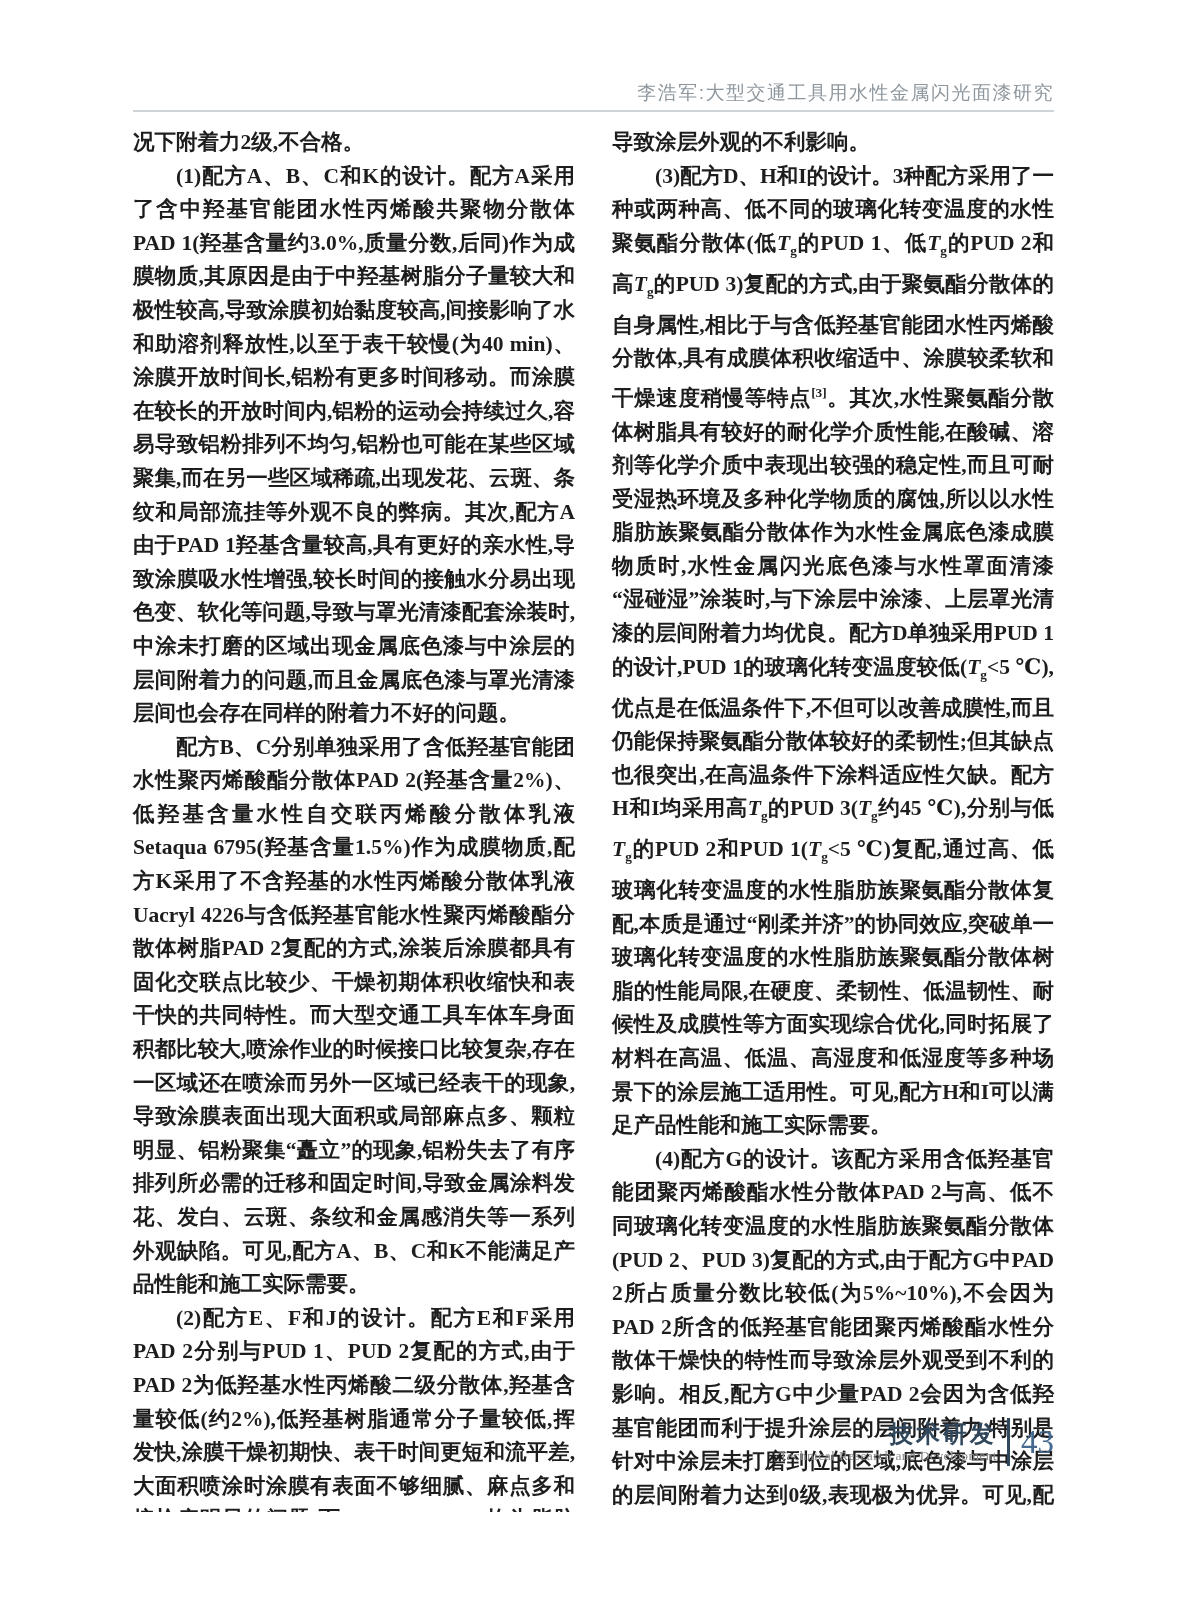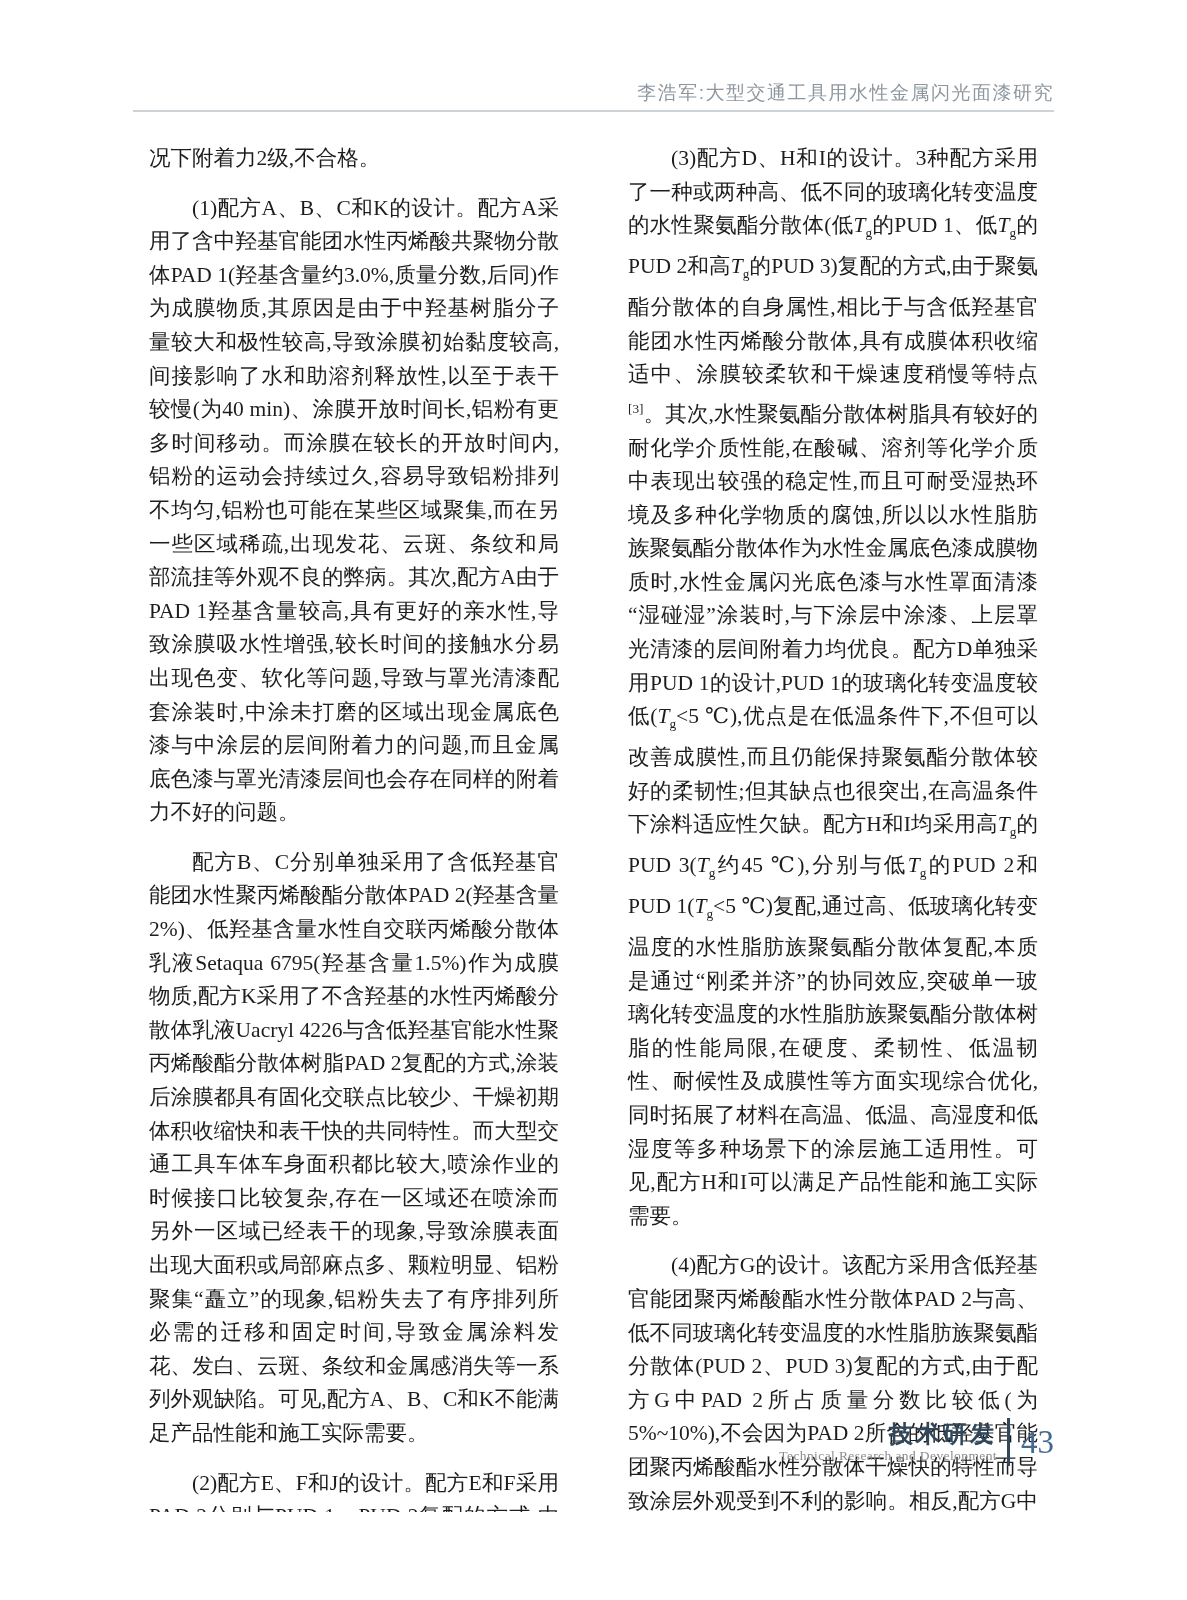--- a/index.html
+++ b/index.html
@@ -21,26 +21,27 @@
     position:absolute;top:110px;left:133px;width:921px;height:2px;
     background:#cdd3d7;
   }
   
   .columns{
     position:absolute;top:126px;left:133px;width:921px;
     display:flex;gap:37px;
   }
   .col{width:442px;}
   .col p{
-    margin:16px;
+    margin:0;
     font-size:21.5px;
     line-height:33.6px;
     text-align:justify;
     text-justify:inter-ideograph;
     color:#1d1d1d;
+    font-weight:bold;
   }
   .col p.indent{text-indent:2em;}
   .col p sub{font-size:0.62em;}
   .col p sup{font-size:0.62em;}
   
   .footer{
     position:absolute;right:133px;bottom:46px;
     display:flex;align-items:center;
   }
   .footer-section{text-align:right;}
@@ -70,20 +71,21 @@
   <div class="head-rule"></div>
 
   <div class="columns">
     <div class="col">
       <p>况下附着力2级,不合格。</p>
       <p class="indent">(1)配方A、B、C和K的设计。配方A采用了含中羟基官能团水性丙烯酸共聚物分散体PAD 1(羟基含量约3.0%,质量分数,后同)作为成膜物质,其原因是由于中羟基树脂分子量较大和极性较高,导致涂膜初始黏度较高,间接影响了水和助溶剂释放性,以至于表干较慢(为40 min)、涂膜开放时间长,铝粉有更多时间移动。而涂膜在较长的开放时间内,铝粉的运动会持续过久,容易导致铝粉排列不均匀,铝粉也可能在某些区域聚集,而在另一些区域稀疏,出现发花、云斑、条纹和局部流挂等外观不良的弊病。其次,配方A由于PAD 1羟基含量较高,具有更好的亲水性,导致涂膜吸水性增强,较长时间的接触水分易出现色变、软化等问题,导致与罩光清漆配套涂装时,中涂未打磨的区域出现金属底色漆与中涂层的层间附着力的问题,而且金属底色漆与罩光清漆层间也会存在同样的附着力不好的问题。</p>
       <p class="indent">配方B、C分别单独采用了含低羟基官能团水性聚丙烯酸酯分散体PAD 2(羟基含量2%)、低羟基含量水性自交联丙烯酸分散体乳液Setaqua 6795(羟基含量1.5%)作为成膜物质,配方K采用了不含羟基的水性丙烯酸分散体乳液Uacryl 4226与含低羟基官能水性聚丙烯酸酯分散体树脂PAD 2复配的方式,涂装后涂膜都具有固化交联点比较少、干燥初期体积收缩快和表干快的共同特性。而大型交通工具车体车身面积都比较大,喷涂作业的时候接口比较复杂,存在一区域还在喷涂而另外一区域已经表干的现象,导致涂膜表面出现大面积或局部麻点多、颗粒明显、铝粉聚集“矗立”的现象,铝粉失去了有序排列所必需的迁移和固定时间,导致金属涂料发花、发白、云斑、条纹和金属感消失等一系列外观缺陷。可见,配方A、B、C和K不能满足产品性能和施工实际需要。</p>
       <p class="indent">(2)配方E、F和J的设计。配方E和F采用PAD 2分别与PUD 1、PUD 2复配的方式,由于PAD 2为低羟基水性丙烯酸二级分散体,羟基含量较低(约2%),低羟基树脂通常分子量较低,挥发快,涂膜干燥初期快、表干时间更短和流平差,大面积喷涂时涂膜有表面不够细腻、麻点多和接枪痕明显的问题;而PUD 1、PUD 2均为脂肪族水性聚氨酯分散体,聚氨酯分散体通常分子量较大,成膜过程中水分扩散路径较长,相比于低羟基水性丙烯酸分散体PAD 2表干速度较慢,虽然PAD 2与PUD 1或PUD 2复配后的协同作用会使涂膜表干速度有所减缓,涂层外观也会有所改善,但由于配方E和F中PAD 2所占质量分数比较高(为15%~25%),不足以抵消由于PAD 2干燥快的特性而</p>
     </div>
     <div class="col">
+      <p>导致涂层外观的不利影响。</p>
       <p class="indent">(3)配方D、H和I的设计。3种配方采用了一种或两种高、低不同的玻璃化转变温度的水性聚氨酯分散体(低<i>T</i><sub>g</sub>的PUD 1、低<i>T</i><sub>g</sub>的PUD 2和高<i>T</i><sub>g</sub>的PUD 3)复配的方式,由于聚氨酯分散体的自身属性,相比于与含低羟基官能团水性丙烯酸分散体,具有成膜体积收缩适中、涂膜较柔软和干燥速度稍慢等特点<sup>[3]</sup>。其次,水性聚氨酯分散体树脂具有较好的耐化学介质性能,在酸碱、溶剂等化学介质中表现出较强的稳定性,而且可耐受湿热环境及多种化学物质的腐蚀,所以以水性脂肪族聚氨酯分散体作为水性金属底色漆成膜物质时,水性金属闪光底色漆与水性罩面清漆“湿碰湿”涂装时,与下涂层中涂漆、上层罩光清漆的层间附着力均优良。配方D单独采用PUD 1的设计,PUD 1的玻璃化转变温度较低(<i>T</i><sub>g</sub>&lt;5 ℃),优点是在低温条件下,不但可以改善成膜性,而且仍能保持聚氨酯分散体较好的柔韧性;但其缺点也很突出,在高温条件下涂料适应性欠缺。配方H和I均采用高<i>T</i><sub>g</sub>的PUD 3(<i>T</i><sub>g</sub>约45 ℃),分别与低<i>T</i><sub>g</sub>的PUD 2和PUD 1(<i>T</i><sub>g</sub>&lt;5 ℃)复配,通过高、低玻璃化转变温度的水性脂肪族聚氨酯分散体复配,本质是通过“刚柔并济”的协同效应,突破单一玻璃化转变温度的水性脂肪族聚氨酯分散体树脂的性能局限,在硬度、柔韧性、低温韧性、耐候性及成膜性等方面实现综合优化,同时拓展了材料在高温、低温、高湿度和低湿度等多种场景下的涂层施工适用性。可见,配方H和I可以满足产品性能和施工实际需要。</p>
       <p class="indent">(4)配方G的设计。该配方采用含低羟基官能团聚丙烯酸酯水性分散体PAD 2与高、低不同玻璃化转变温度的水性脂肪族聚氨酯分散体(PUD 2、PUD 3)复配的方式,由于配方G中PAD 2所占质量分数比较低(为5%~10%),不会因为PAD 2所含的低羟基官能团聚丙烯酸酯水性分散体干燥快的特性而导致涂层外观受到不利的影响。相反,配方G中少量PAD 2会因为含低羟基官能团而利于提升涂层的层间附着力,特别是针对中涂层未打磨到位的区域,底色漆与中涂层的层间附着力达到0级,表现极为优异。可见,配方G可以产品性能和施工实际需要。</p>
 
     </div>
   </div>
 
   <div class="footer">
     <div class="footer-section">
       <div class="footer-section-cn">技术研发</div>
       <div class="footer-section-en">Technical Research and Development</div>

